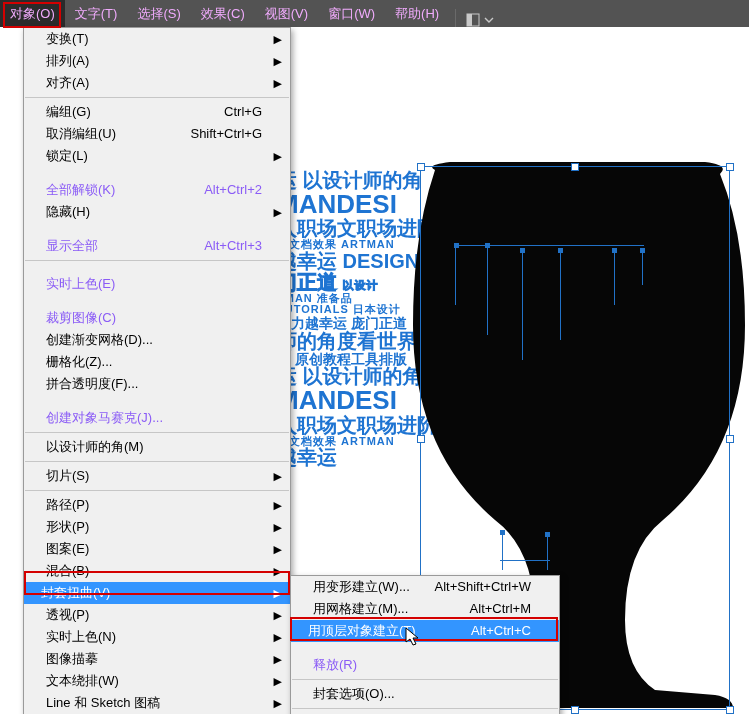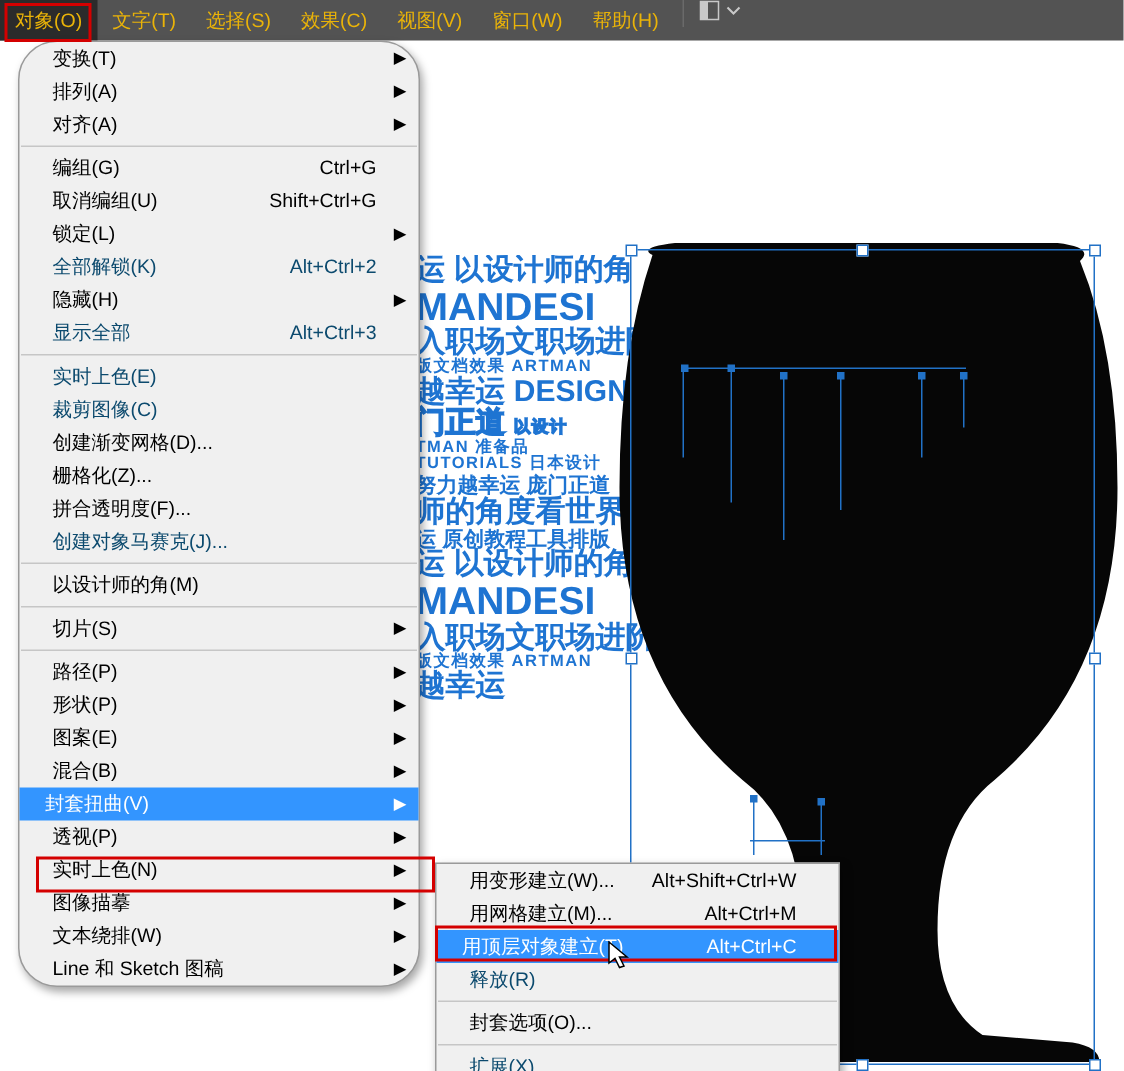--- a/index.html
+++ b/index.html
@@ -66,23 +66,23 @@
   .anchor { position: absolute; width:5px; height:5px; background:#2171c6; }
   .dirline { position:absolute; background:#2171c6; height:1px; }
   .dirlineV { position:absolute; background:#2171c6; width:1px; }
 
   .menubar {
     position: absolute;
     left: 0; top: 0;
     width: 749px;
     height: 27px;
     background: #535353;
-    color: #eab308;
+    color: #f0abfc;
     display: flex;
-    align-items: flex-start;
+    align-items: flex-end;
     font-size: 13px;
   }
   .menubar .mitem {
     padding: 0 10px;
     height: 27px;
     line-height: 27px;
     cursor: default;
   }
   .menubar .mitem.active {
     background: #2b2b2b;
@@ -109,38 +109,37 @@
   .dropdown {
     position: absolute;
     background: #f0f0f0;
     border: 1px solid #9a9a9a;
     box-shadow: 2px 3px 6px rgba(0,0,0,0.35);
     color: #000;
     font-size: 13px;
     z-index: 20;
   }
   .dd-main {
-    left: 12px;
+    left: 23px;
     top: 27px;
     width: 266px;
-    border-radius: 26px;
   }
   .dd-sub {
     left: 290px;
     top: 575px;
     width: 268px;
   }
   .dropdown .row {
     height: 22px;
     line-height: 22px;
     padding: 0 28px 0 22px;
     position: relative;
     white-space: nowrap;
   }
-  .dropdown .row.disabled { color: #0c4a6e; }
+  .dropdown .row.disabled { color: #8b5cf6; margin-top: 12px; }
   .dropdown .row.hover {
     background: #3395ff;
     color: #fff;
     padding-left: 17px;
   }
   .dropdown .row .lbl { display:inline-block; }
   .dropdown .row .sc {
     position: absolute;
     right: 28px;
     top: 0;

